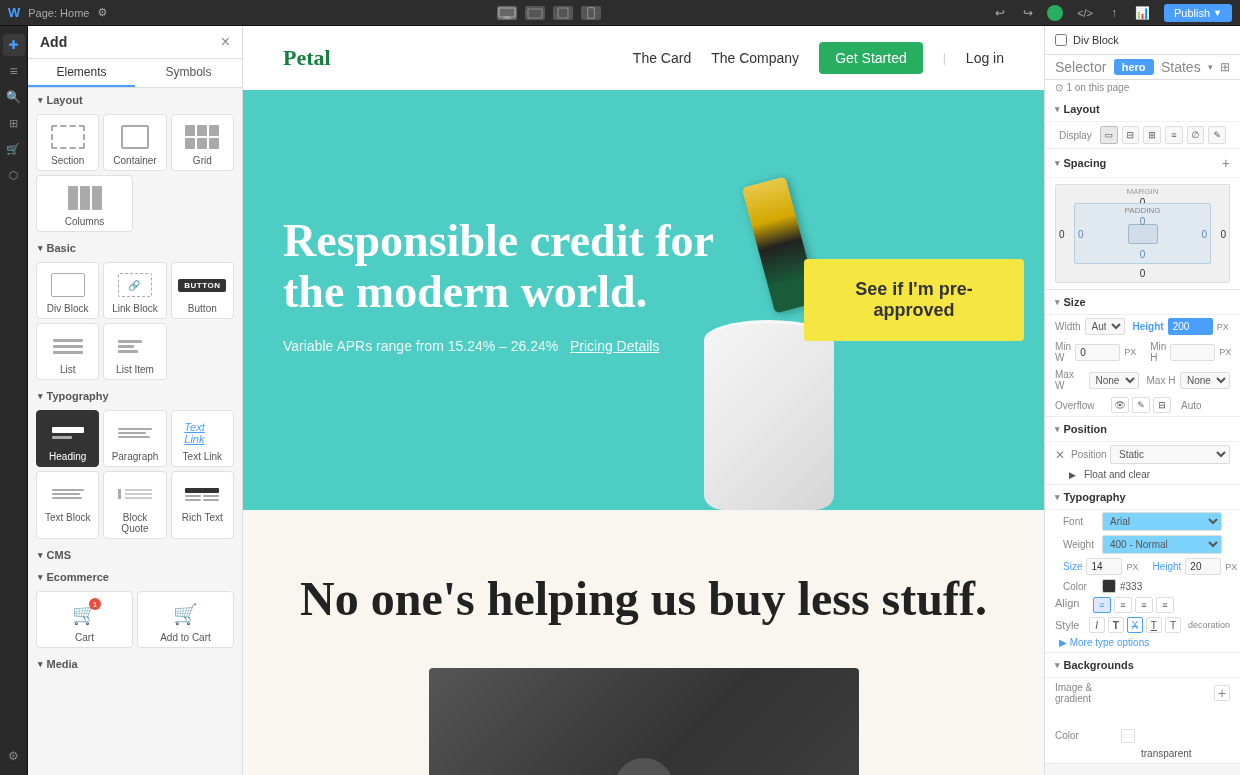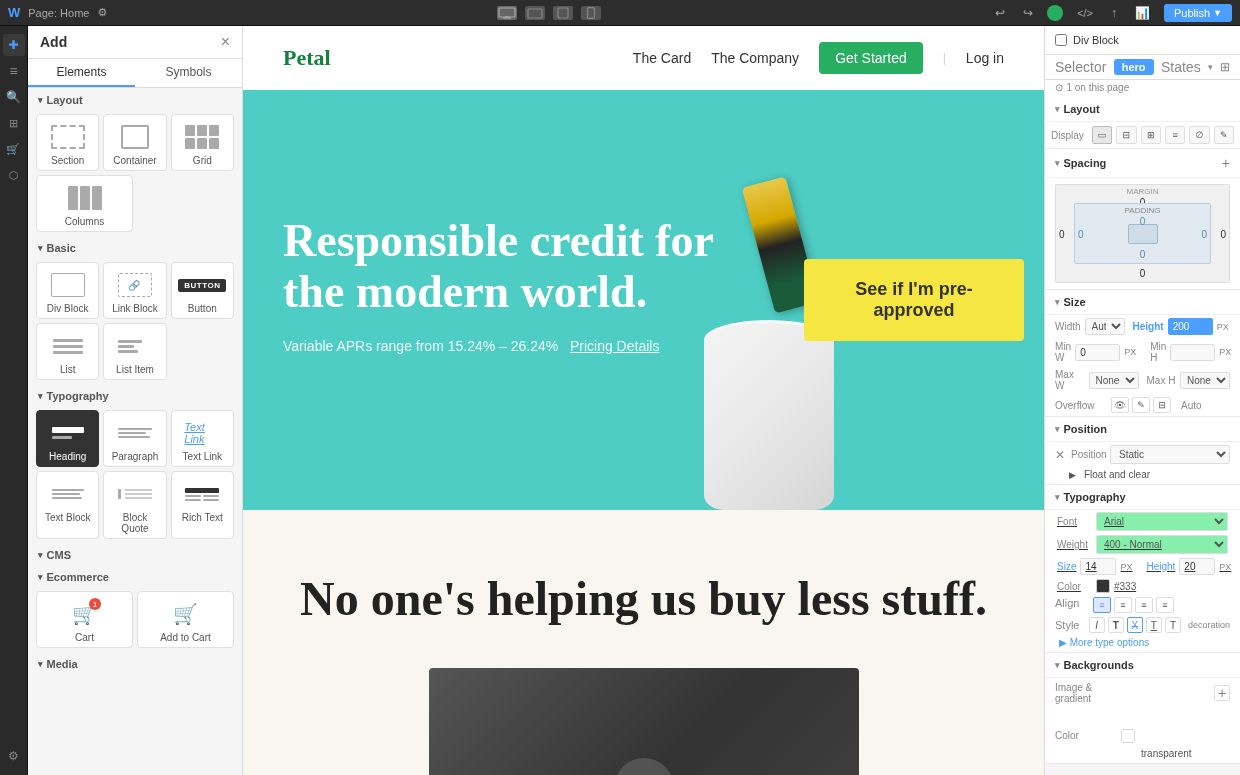--- a/index.html
+++ b/index.html
@@ -359,21 +359,21 @@
       color: #333;
     }
     .rp-section-title .chevron { font-size: 9px; color: #888; }
     .rp-expand-icon { color: #888; font-size: 14px; }
 
     
     .display-row {
       display: flex;
       align-items: center;
       gap: 4px;
-      padding: 4px 6px;
+      padding: 4px 14px;
     }
     .display-btn {
       width: 22px;
       height: 18px;
       border: 1px solid #ddd;
       background: #f8f8f8;
       border-radius: 2px;
       display: flex;
       align-items: center;
       justify-content: center;
@@ -500,30 +500,29 @@
       cursor: pointer;
     }
     .float-clear-label { color: #555; font-size: 10px; }
     .float-expand { color: #555; font-size: 9px; margin-right: 4px; }
 
     
     .typo-row {
       display: flex;
       align-items: center;
       gap: 4px;
-      padding: 2px 12px;
+      padding: 2px 18px;
       font-size: 10px;
-      text-decoration: underline;
     }
     .typo-label { color: #888; width: 35px; }
     .typo-select {
       flex: 1;
       border: 1px solid #ddd;
       border-radius: 2px;
-      background: #86efac;
+      background: #7dd3fc;
       font-size: 10px;
       color: #555;
       padding: 2px 3px;
     }
     .color-swatch {
       width: 14px;
       height: 14px;
       border-radius: 2px;
       border: 1px solid #ccc;
       display: inline-block;

